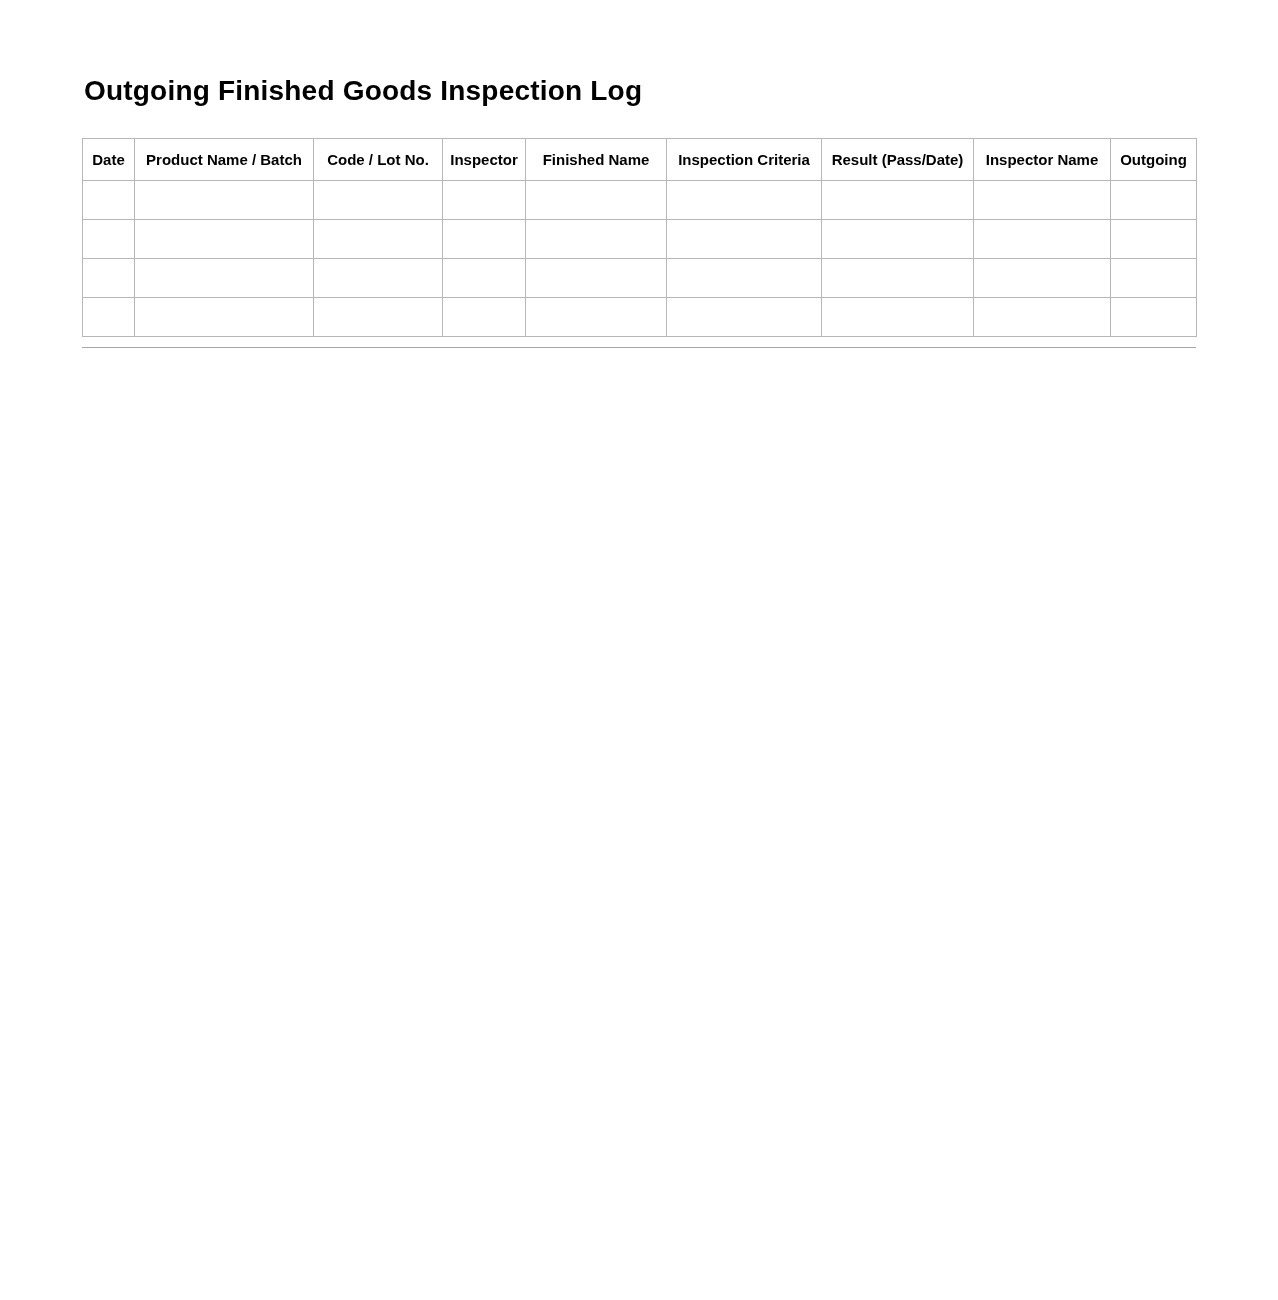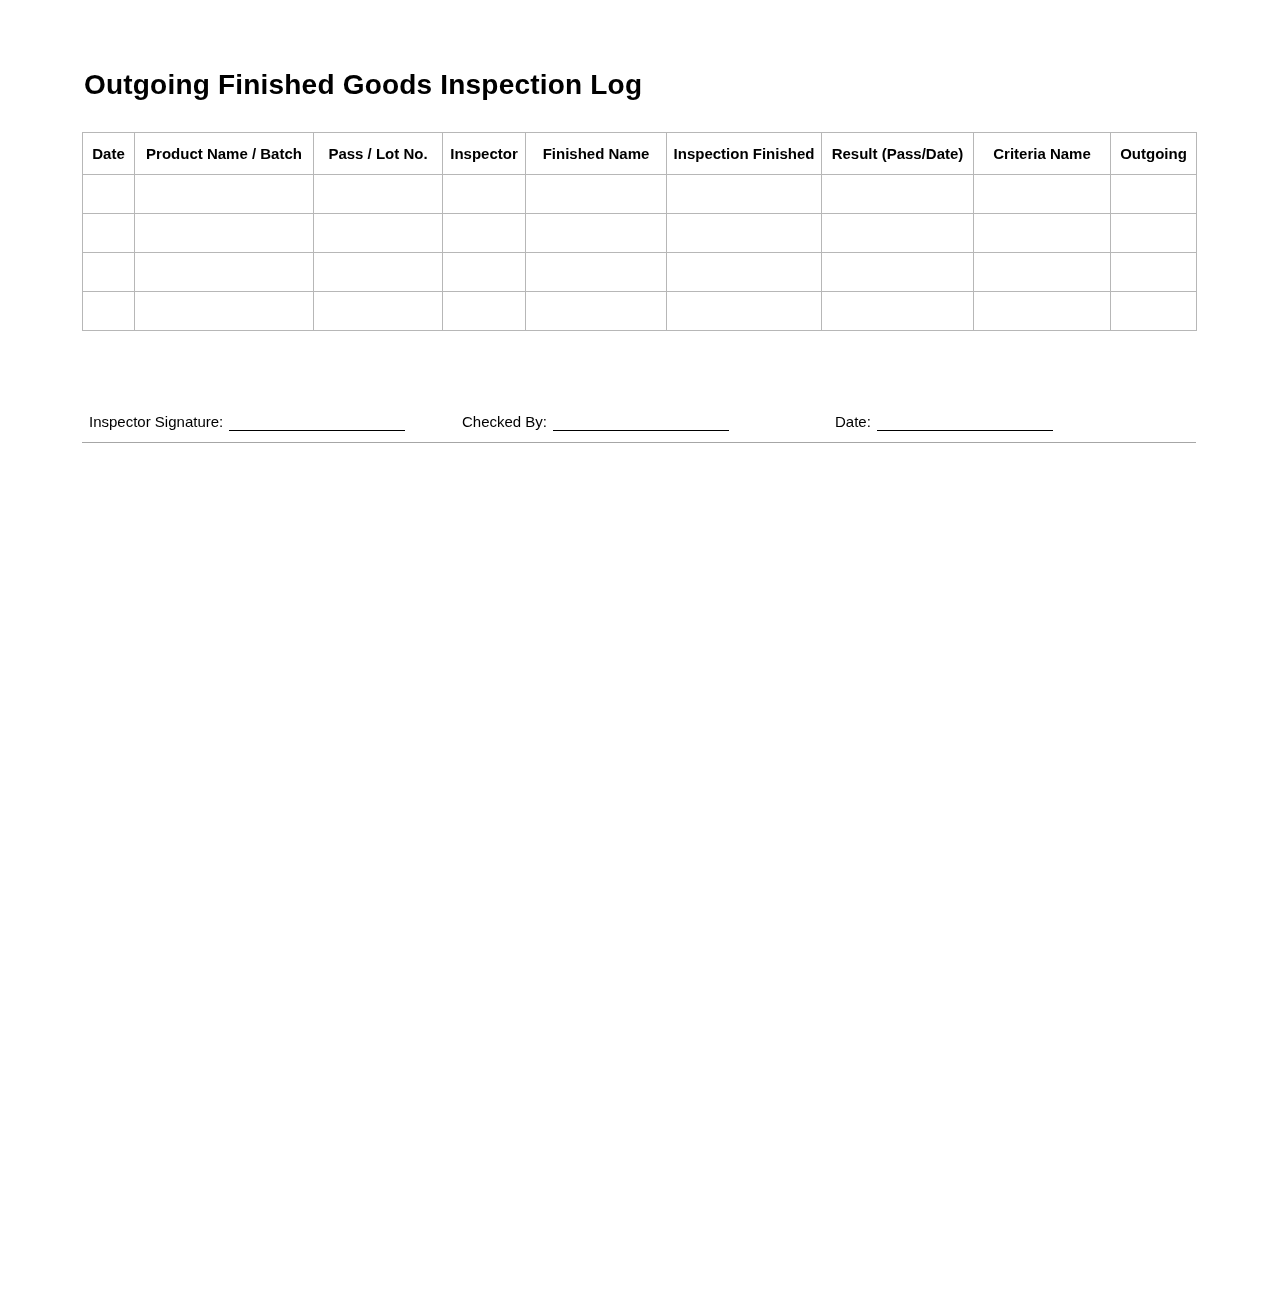--- a/index.html
+++ b/index.html
@@ -9,21 +9,21 @@
     color: #000000;
     font-family: "Liberation Sans", sans-serif;
   }
   body {
     width: 1278px;
     height: 1300px;
     overflow: hidden;
   }
   .page {
     width: 1114px;
-    margin: 12px auto;
+    margin: 18px auto;
     padding-top: 57px;
     box-sizing: content-box;
   }
   .doc-title {
     font-size: 28px;
     font-weight: bold;
     line-height: 32px;
     margin: 0 0 31px 2px;
     letter-spacing: 0.2px;
   }
@@ -102,26 +102,26 @@
       <col class="c4">
         <col class="c5">
         <col class="c6">
         <col class="c7">
         <col class="c8">
     </colgroup>
     <thead>
       <tr id="header-row">
           <th>Date</th>
           <th>Product Name / Batch</th>
-          <th>Pass / Lot No.</th>
+          <th>Code / Lot No.</th>
           <th>Inspector</th>
           <th>Finished Name</th>
-          <th>Inspection Finished</th>
+          <th>Inspection Criteria</th>
           <th>Result (Pass/Date)</th>
-          <th>Criteria Name</th>
+          <th>Inspector Name</th>
           <th>Outgoing</th>
         </tr>
     </thead>
     <tbody id="table-body">
         <tr>
           <td></td>
           <td></td>
           <td></td>
           <td></td>
           <td></td>
@@ -159,27 +159,16 @@
           <td></td>
           <td></td>
           <td></td>
           <td></td>
           <td></td>
           <td></td>
         </tr>
       </tbody>
   </table>
 
-  <div class="sig-row">
-    <div class="sig-block">
-      <span>Inspector Signature:</span><span class="sig-line"></span>
-    </div>
-    <div class="sig-block">
-      <span>Checked By:</span><span class="sig-line"></span>
-    </div>
-    <div class="sig-block">
-      <span>Date:</span><span class="sig-line"></span>
-    </div>
-  </div>
 
   <hr class="bottom-rule">
 
 </div>
 
 </body></html>

